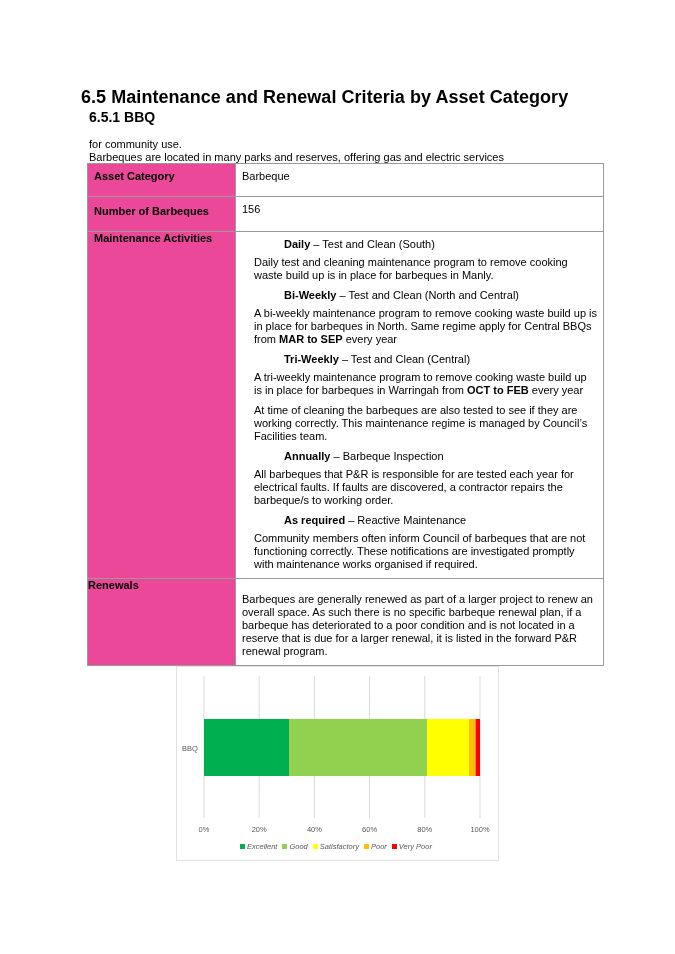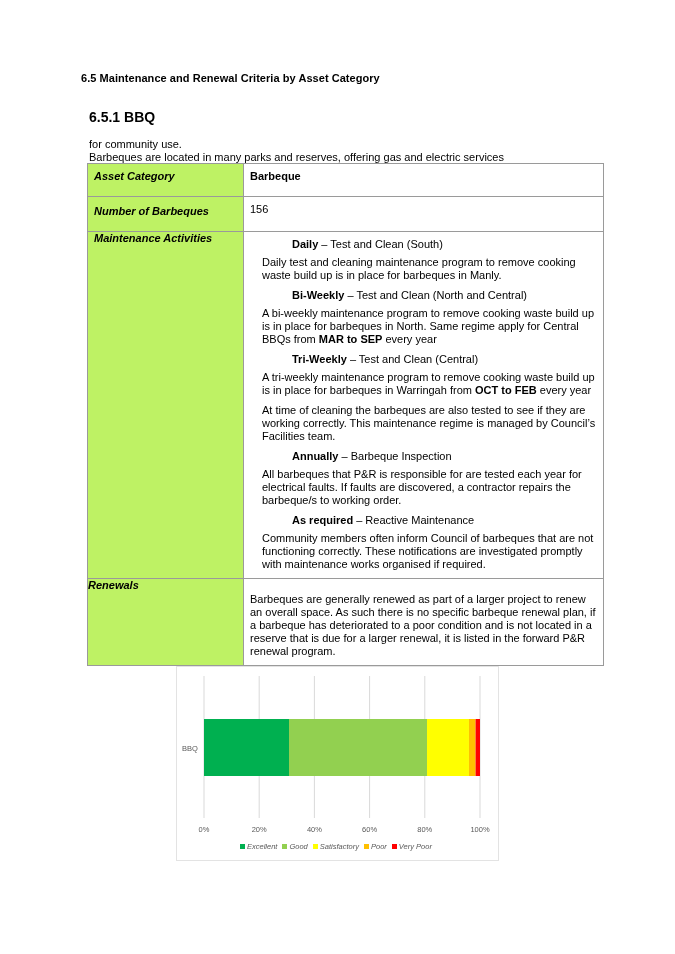--- a/index.html
+++ b/index.html
@@ -1,46 +1,46 @@
 <!DOCTYPE html>
 <html><head>
 <meta charset="utf-8">
 <style>
   html, body { margin: 0; padding: 0; background: #ffffff; }
   body {
     width: 675px; height: 954px; position: relative; overflow: hidden;
     font-family: "Liberation Sans", sans-serif; color: #000;
   }
   .h1 {
-    position: absolute; left: 81px; top: 72px;
-    font-size: 11px; font-weight: bold; letter-spacing: 0.05px; text-align: center;
+    position: absolute; left: 81px; top: 87px;
+    font-size: 18px; font-weight: bold; letter-spacing: 0.05px; text-align: center;
   }
   .h2 {
     position: absolute; left: 89px; top: 109px;
     font-size: 14px; font-weight: bold;
   }
   .intro {
     position: absolute; left: 89px; top: 138px; width: 440px;
     font-size: 11px; line-height: 12.5px;
   }
   table.spec {
     position: absolute; left: 87px; top: 163px; width: 517px;
     border-collapse: collapse; font-size: 11px; line-height: 13px;
   }
   table.spec td {
     border: 1.5px solid #9a9a9a; vertical-align: top;
   }
   td.lbl {
-    width: 138px; background: #bef264; font-weight: bold;
-    padding: 0 11px 0 6px; vertical-align: middle; font-style: italic;
+    width: 138px; background: #ec4899; font-weight: bold;
+    padding: 0 3px 0 6px; vertical-align: middle;
   }
   td.val { padding: 0 6px 0 6px; }
   .row-asset td { height: 26px; }
   .row-asset td.lbl { padding-top: 6px; vertical-align: top; }
-  .row-asset td.val { padding-top: 6px; font-weight: bold; }
+  .row-asset td.val { padding-top: 6px; font-weight: normal; }
   .row-num td { height: 26px; margin-top: 6px; }
   .row-num td.lbl { padding-top: 8px; vertical-align: top; }
   .row-num td.val { padding-top: 6px; }
   .act-head { margin-top: 6px; padding-left: 42px; }
   .act-head b { font-weight: bold; }
   .act-body { margin: 5px 0 7px 12px; }
   .first-act { margin-top: 6px; }
   td.lbl.renew { padding-left: 0; }
   .renew-text { padding: 5px 0 7px 0; margin-top: 9px; }
   

